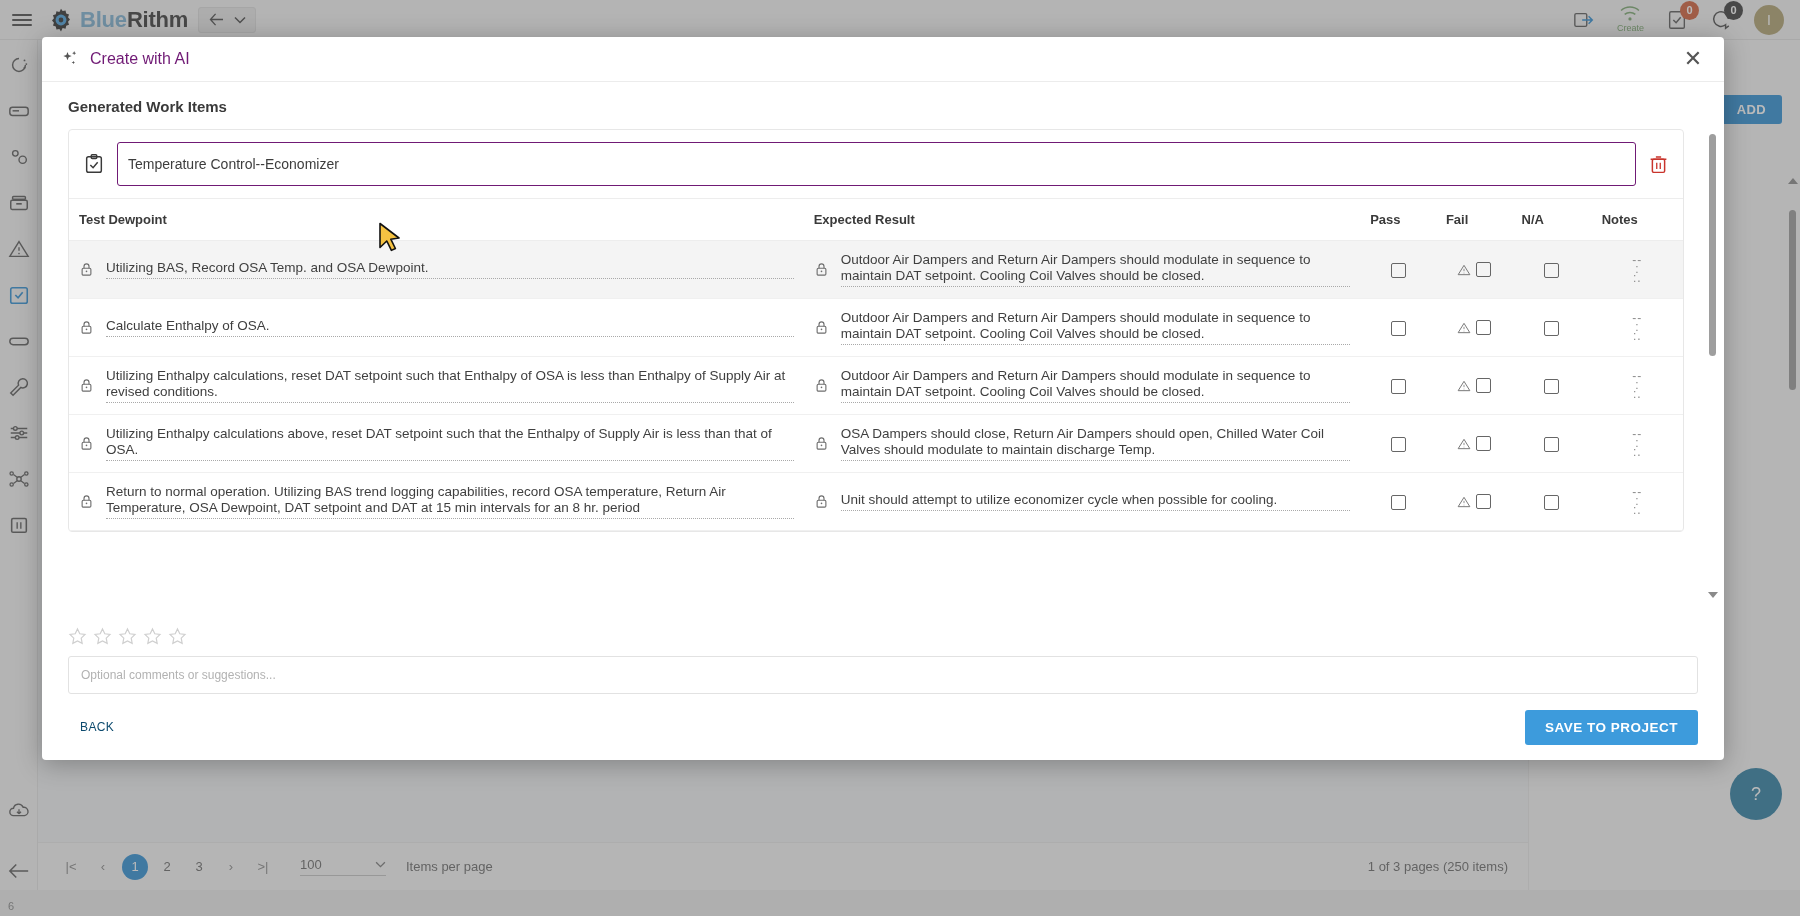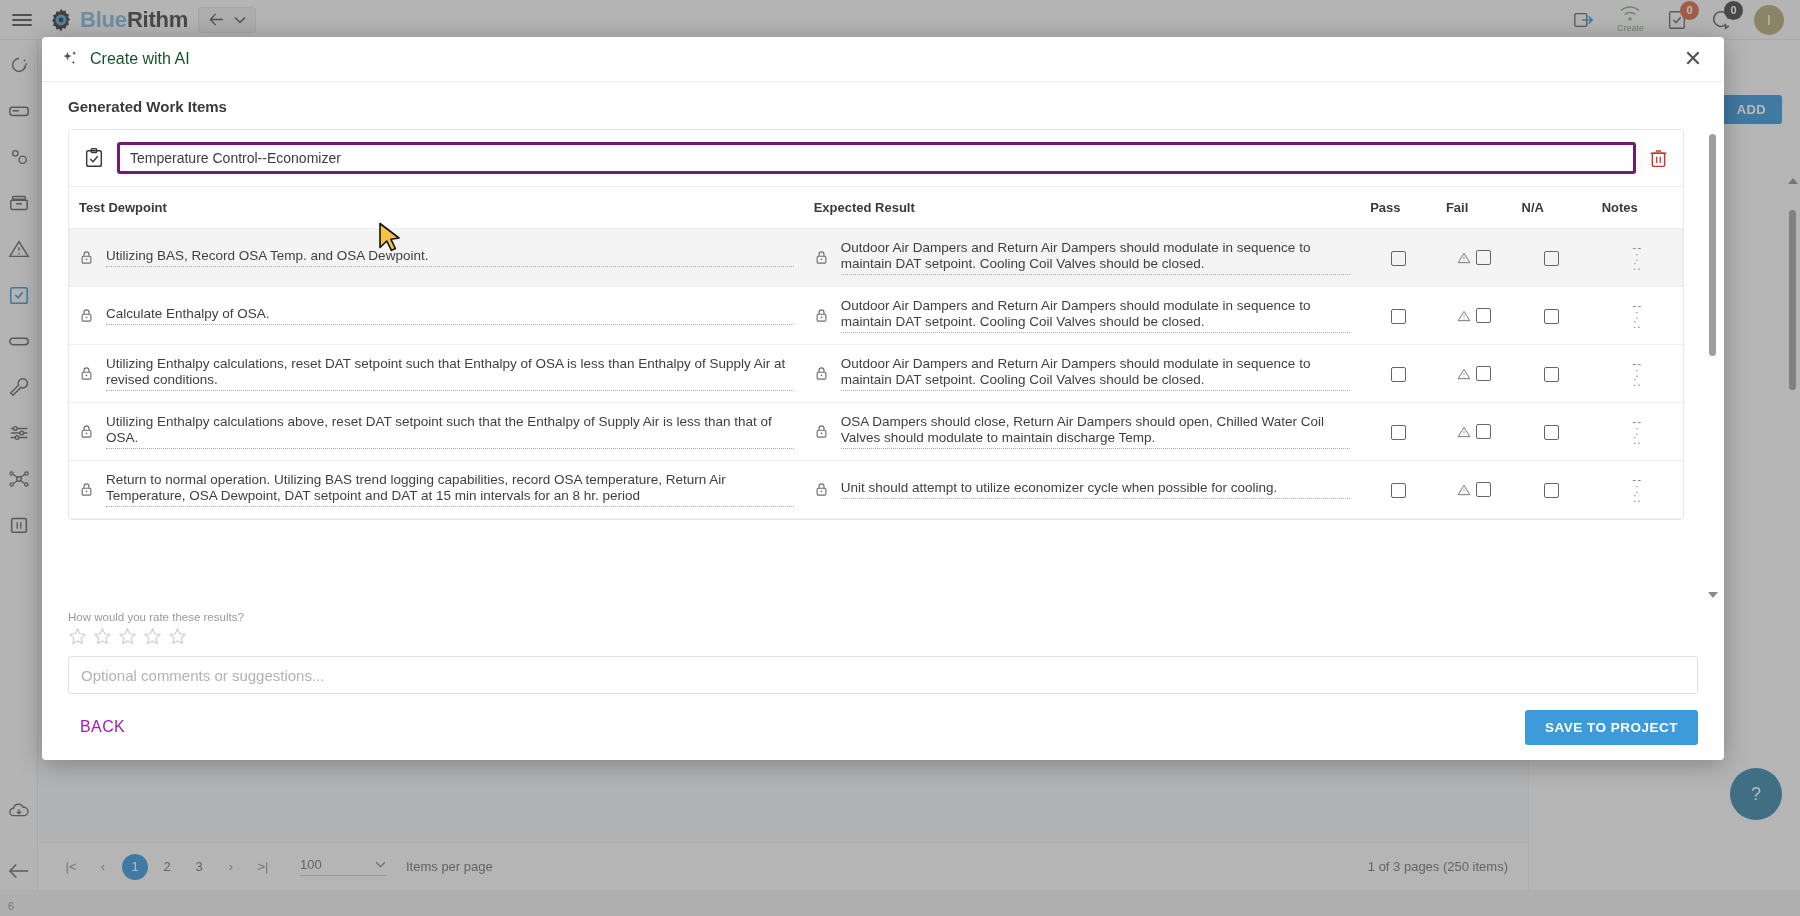--- a/index.html
+++ b/index.html
@@ -100,38 +100,38 @@
   .modal {
     position: absolute; left: 42px; top: 37px; width: 1682px; height: 723px;
     background: #fff; border-radius: 4px; box-shadow: 0 4px 26px rgba(0,0,0,.28);
     display: flex; flex-direction: column; overflow: hidden;
   }
   .modal-head {
     height: 45px; display: flex; align-items: center; padding: 0 18px;
     border-bottom: 1px solid #ececec; flex: none;
   }
   .sparkle-icon { width: 20px; height: 20px; color: #555; margin-right: 10px; }
-  .modal-title { font-size: 16px; color: #14532d; }
+  .modal-title { font-size: 16px; color: #701a75; }
   .close-x { margin-left: auto; width: 26px; height: 26px; display: flex; align-items: center;
     justify-content: center; color: #555; cursor: pointer; font-size: 22px; line-height: 1; }
 
   .modal-body { flex: 1; position: relative; overflow: hidden; padding: 16px 26px 0 26px; }
   .section-title { font-size: 15px; font-weight: 700; color: #3a3a3a; margin-bottom: 14px; }
 
   .scroll-area { position: relative; height: 464px; overflow: hidden; padding-right: 14px; }
   .modal-scroll-track { position: absolute; right: 8px; top: 52px; width: 7px; height: 462px; }
   .modal-scroll-thumb { position: absolute; top: 0; width: 7px; height: 222px; background: #9e9e9e; border-radius: 4px; cursor: pointer; }
   .modal-scroll-arrow-dn { position: absolute; right: 6px; top: 510px; width: 0; height: 0;
     border-left: 5px solid transparent; border-right: 5px solid transparent; border-top: 6px solid #8a8a8a; }
 
   .wi-card { border: 1px solid #e7e7e7; border-radius: 4px; background: #fff; margin-bottom: 20px; }
   .wi-head { display: flex; align-items: center; padding: 12px 14px; gap: 12px; }
   .clipboard-icon { width: 22px; height: 22px; color: #3a3a3a; flex: none; }
   .wi-input {
-    flex: 1; height: 32px; border: 3px solid #701a75; border-radius: 3px; padding: 0 10px;
+    flex: 1; height: 44px; border: 1px solid #701a75; border-radius: 3px; padding: 0 10px;
     font-size: 14px; color: #3d3d3d; font-family: "Liberation Sans", sans-serif; background: #fff;
   }
   .trash-icon { width: 21px; height: 21px; color: #c9342c; flex: none; cursor: pointer; }
 
   table.proc { width: 100%; border-collapse: collapse; border-top: 1px solid #ededed; table-layout: fixed; }
   table.proc thead th {
     font-size: 13px; font-weight: 700; color: #3a3a3a; text-align: left;
     padding: 13px 10px; border-bottom: 1px solid #ededed; white-space: nowrap; overflow: hidden;
   }
   .col-proc { width: 660px; }
@@ -158,28 +158,28 @@
   .warn-icon { width: 14px; height: 14px; color: #777; }
   .notes-mark { font-size: 12px; color: #8b8b8b; line-height: 9px; text-align: center; letter-spacing: 1px; }
 
   
   .feedback { flex: none; padding: 8px 26px 0 26px; }
   .fb-label { font-size: 11.5px; color: #9a9a9a; margin-bottom: 4px; }
   .stars { display: flex; gap: 6px; margin-bottom: 10px; }
   .star { width: 19px; height: 19px; color: #cfcfcf; cursor: pointer; }
   .comment-box {
     width: 100%; height: 38px; border: 1px solid #e2e2e2; border-radius: 3px;
-    padding: 0 12px; font-size: 15px; color: #000000; font-family: "Liberation Sans", sans-serif;
+    padding: 0 12px; font-size: 12px; color: #000000; font-family: "Liberation Sans", sans-serif;
   }
   .comment-box::placeholder { color: #b2b2b2; }
   .modal-foot {
     flex: none; height: 66px; display: flex; align-items: center; padding: 0 26px; gap: 14px;
   }
   .btn-back {
-    background: none; border: none; font-size: 16px; letter-spacing: .4px; color: #a21caf;
+    background: none; border: none; font-size: 12px; letter-spacing: .4px; color: #0c4a6e;
     font-family: "Liberation Sans", sans-serif; cursor: pointer; padding: 8px 12px; text-align: center;
   }
   .btn-save {
     margin-left: auto; background: #3d9bdc; color: #fff; border: none; border-radius: 3px;
     font-size: 13.5px; font-weight: 600; letter-spacing: .5px; padding: 10px 20px;
     font-family: "Liberation Sans", sans-serif; cursor: pointer;
   }
 
   
   .cursor { position: absolute; left: 378px; top: 222px; width: 26px; height: 34px; pointer-events: none; }
@@ -605,21 +605,20 @@
 
       </div>
 
       <div class="modal-scroll-track">
         <div class="modal-scroll-thumb"></div>
       </div>
       <div class="modal-scroll-arrow-dn"></div>
     </div>
 
     <div class="feedback">
-      <div class="fb-label">How would you rate these results?</div>
       <div class="stars">
         <svg class="star" viewBox="0 0 24 24">
             <path d="M12 2.5l2.9 6.1 6.6.9-4.8 4.6 1.2 6.6L12 17.6 6.1 20.7l1.2-6.6L2.5 9.5l6.6-.9z" fill="none" stroke="currentColor" stroke-width="1.5"></path>
           </svg>
         <svg class="star" viewBox="0 0 24 24">
             <path d="M12 2.5l2.9 6.1 6.6.9-4.8 4.6 1.2 6.6L12 17.6 6.1 20.7l1.2-6.6L2.5 9.5l6.6-.9z" fill="none" stroke="currentColor" stroke-width="1.5"></path>
           </svg>
         <svg class="star" viewBox="0 0 24 24">
             <path d="M12 2.5l2.9 6.1 6.6.9-4.8 4.6 1.2 6.6L12 17.6 6.1 20.7l1.2-6.6L2.5 9.5l6.6-.9z" fill="none" stroke="currentColor" stroke-width="1.5"></path>
           </svg>

